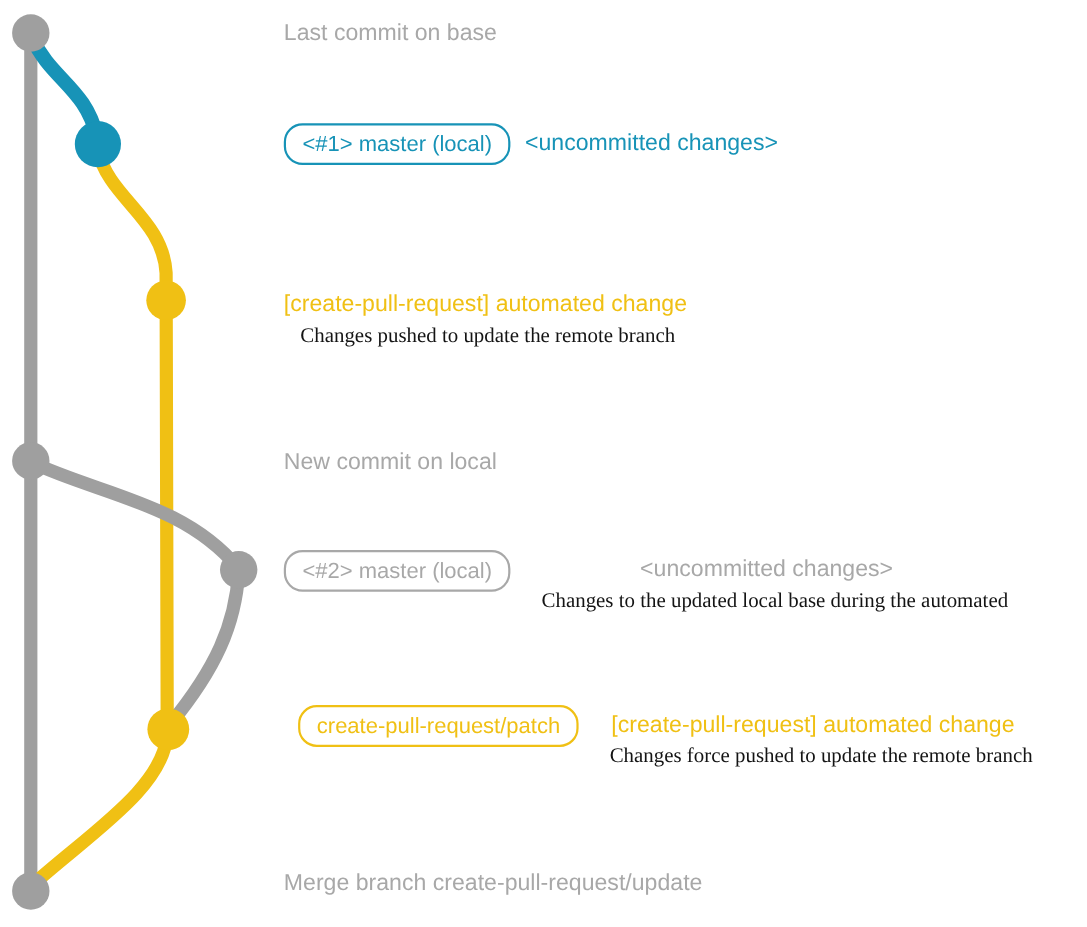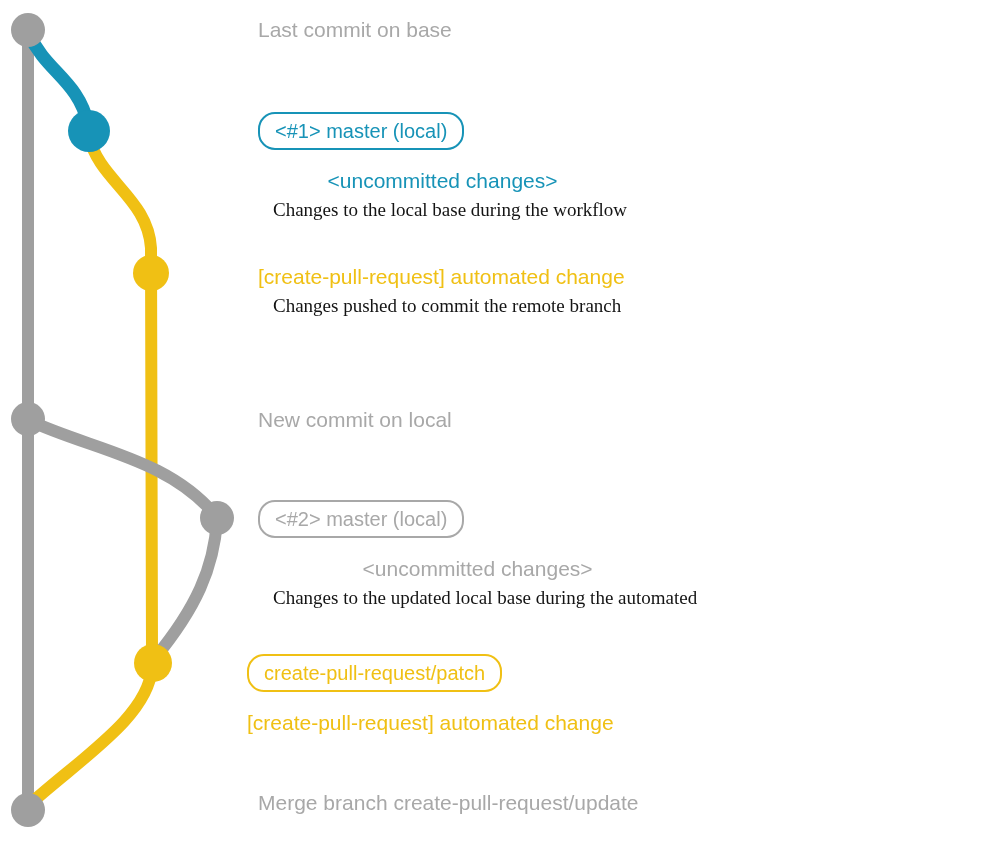--- a/index.html
+++ b/index.html
@@ -18,25 +18,25 @@
   .gpath.thick{stroke-width:13px;}
 
   .abs{position:absolute;}
   .plain-label{
     font-size:21px;line-height:24px;color:var(--gray-text);
     white-space:nowrap;
   }
   .lbl-last{left:258px;top:18px;text-align:right;}
   .lbl-new{left:258px;top:408px;}
 
-  .row{position:absolute;display:flex;align-items:flex-start;gap:13px;flex-direction:column;}
+  .row{position:absolute;display:flex;align-items:flex-start;gap:13px;}
   .row-local1{left:258px;top:112px;}
   .row-auto1{left:258px;top:265px;}
   .row-local2{left:258px;top:500px;}
-  .row-auto2{left:247px;top:641px;margin-top:13px;}
+  .row-auto2{left:271px;top:641px;}
   .row-merge{left:258px;top:791px;align-items:center;}
 
   .pill{
     display:inline-block;flex:none;
     font-size:20px;line-height:26px;
     padding:4px 15px;border:2px solid currentColor;border-radius:17px;
     white-space:nowrap;background:#fff;
   }
   .pill.teal{color:var(--teal);}
   .pill.yellow{color:var(--yellow);}
@@ -84,43 +84,43 @@
   <circle class="fill-yellow" cx="153" cy="663" r="19"></circle>
   <circle class="fill-gray" cx="28" cy="810" r="17"></circle>
 </svg>
 
 <div class="abs plain-label lbl-last">Last commit on base</div>
 
 <div class="row row-local1">
   <span class="pill teal">&lt;#1&gt; master (local)</span>
   <div class="col">
     <div class="heading teal">&lt;uncommitted changes&gt;</div>
-    <div class="note">Changes to the local base during the workflow</div>
   </div>
 </div>
 
 <div class="row row-auto1">
   <div class="col no-pill">
     <div class="heading yellow">[create-pull-request] automated change</div>
-    <div class="note">Changes pushed to commit the remote branch</div>
+    <div class="note">Changes pushed to update the remote branch</div>
   </div>
 </div>
 
 <div class="abs plain-label lbl-new">New commit on local</div>
 
 <div class="row row-local2">
   <span class="pill gray">&lt;#2&gt; master (local)</span>
   <div class="col">
     <div class="heading gray">&lt;uncommitted changes&gt;</div>
     <div class="note">Changes to the updated local base during the automated</div>
   </div>
 </div>
 
 <div class="row row-auto2">
   <span class="pill yellow">create-pull-request/patch</span>
   <div class="col">
     <div class="heading yellow">[create-pull-request] automated change</div>
+    <div class="note">Changes force pushed to update the remote branch</div>
   </div>
 </div>
 
 <div class="row row-merge">
   <span class="merge-text">Merge branch create-pull-request/update</span>
 </div>
 
 </body></html>

